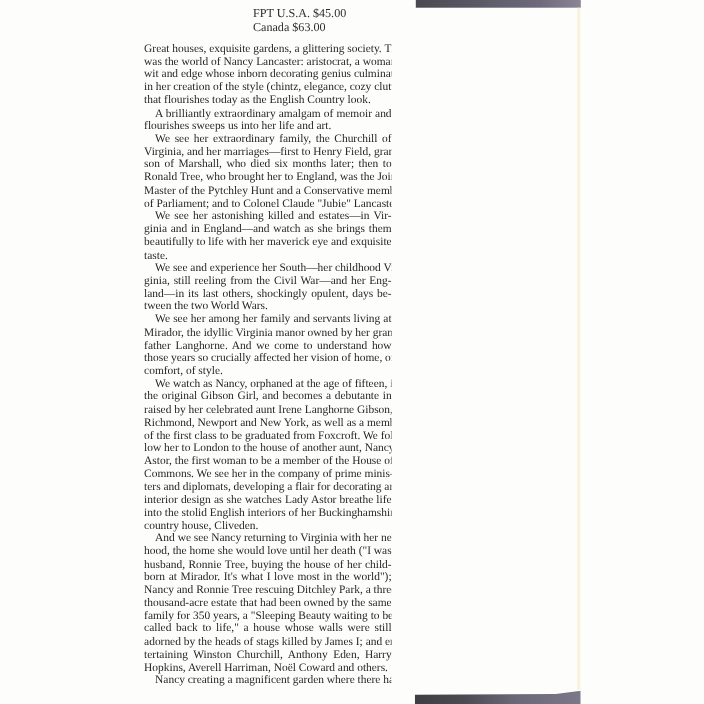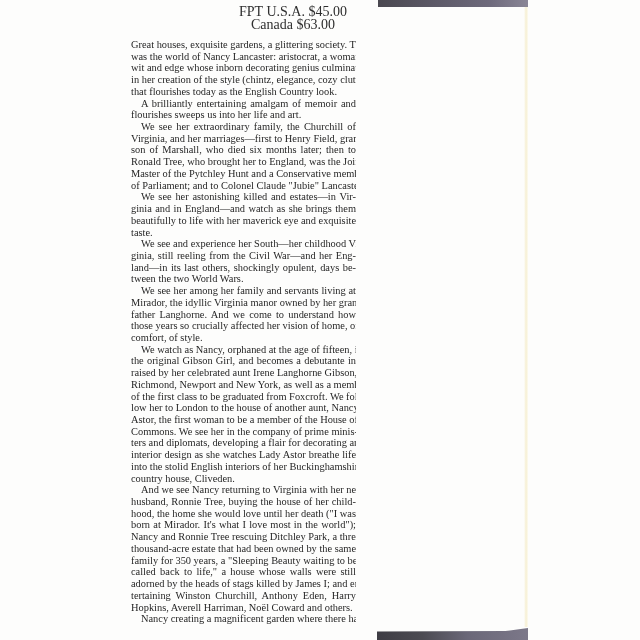--- a/index.html
+++ b/index.html
@@ -17,21 +17,21 @@
     position: absolute; left: 377px; top: 628px; width: 151px; height: 12px;
     background: linear-gradient(90deg, #3e3d44 0%, #4c4b52 30%, #6a6778 60%, #7c7889 100%);
     clip-path: polygon(0 30%, 85% 25%, 100% 0, 100% 100%, 0 100%);
   }
   .fold-line {
     position: absolute; left: 524px; top: 7px; width: 4px; height: 620px;
     background: linear-gradient(90deg, rgba(250,245,215,0) 0%, #f6efd2 50%, rgba(250,245,215,0.3) 100%);
   }
   .price-block {
     position: absolute; left: 230px; top: 6px; width: 126px;
-    text-align: center; font-size: 14px; line-height: 12.5px; color: #2e2e2e;
+    text-align: left; font-size: 11px; line-height: 12.5px; color: #2e2e2e;
   }
   .price-block div { white-space: nowrap; }
   .body-text {
     position: absolute; left: 131px; top: 39px; width: 225px;
     font-size: 10.4px; line-height: 11.72px; color: #262626;
   }
   .line {
     display: block; white-space: nowrap; text-align: justify;
     text-align-last: justify; height: 11.72px; overflow: hidden;
   }
@@ -50,21 +50,21 @@
     <div>FPT U.S.A. $45.00</div>
     <div>Canada $63.00</div>
   </div>
 
   <div class="body-text" id="body-text">
       <span class="line">Great houses, exquisite gardens, a glittering society. This</span>
       <span class="line">was the world of Nancy Lancaster: aristocrat, a woman of</span>
       <span class="line">wit and edge whose inborn decorating genius culminated</span>
       <span class="line">in her creation of the style (chintz, elegance, cozy clutter)</span>
       <span class="line last">that flourishes today as the English Country look.</span>
-      <span class="line indent">A brilliantly entertaining amalgam of memoir and</span>
+      <span class="line indent">A brilliantly extraordinary amalgam of memoir and</span>
       <span class="line last">flourishes sweeps us into her life and art.</span>
       <span class="line indent">We see her extraordinary family, the Churchill of</span>
       <span class="line">Virginia, and her marriages—first to Henry Field, grand-</span>
       <span class="line">son of Marshall, who died six months later; then to</span>
       <span class="line">Ronald Tree, who brought her to England, was the Joint</span>
       <span class="line">Master of the Pytchley Hunt and a Conservative member</span>
       <span class="line">of Parliament; and to Colonel Claude "Jubie" Lancaster.</span>
       <span class="line indent">We see her astonishing killed and estates—in Vir-</span>
       <span class="line">ginia and in England—and watch as she brings them</span>
       <span class="line">beautifully to life with her maverick eye and exquisite</span>
@@ -84,22 +84,22 @@
       <span class="line">Richmond, Newport and New York, as well as a member</span>
       <span class="line">of the first class to be graduated from Foxcroft. We fol-</span>
       <span class="line">low her to London to the house of another aunt, Nancy</span>
       <span class="line">Astor, the first woman to be a member of the House of</span>
       <span class="line">Commons. We see her in the company of prime minis-</span>
       <span class="line">ters and diplomats, developing a flair for decorating and</span>
       <span class="line">interior design as she watches Lady Astor breathe life</span>
       <span class="line">into the stolid English interiors of her Buckinghamshire</span>
       <span class="line last">country house, Cliveden.</span>
       <span class="line indent">And we see Nancy returning to Virginia with her new</span>
+      <span class="line">hood, the home she would love until her death ("I was</span>
       <span class="line">husband, Ronnie Tree, buying the house of her child-</span>
-      <span class="line">hood, the home she would love until her death ("I was</span>
       <span class="line">born at Mirador. It's what I love most in the world");</span>
       <span class="line">Nancy and Ronnie Tree rescuing Ditchley Park, a three-</span>
       <span class="line">thousand-acre estate that had been owned by the same</span>
       <span class="line">family for 350 years, a "Sleeping Beauty waiting to be</span>
       <span class="line">called back to life," a house whose walls were still</span>
       <span class="line">adorned by the heads of stags killed by James I; and en-</span>
       <span class="line">tertaining Winston Churchill, Anthony Eden, Harry</span>
       <span class="line last">Hopkins, Averell Harriman, Noël Coward and others.</span>
       <span class="line indent">Nancy creating a magnificent garden where there had</span>
     </div>

